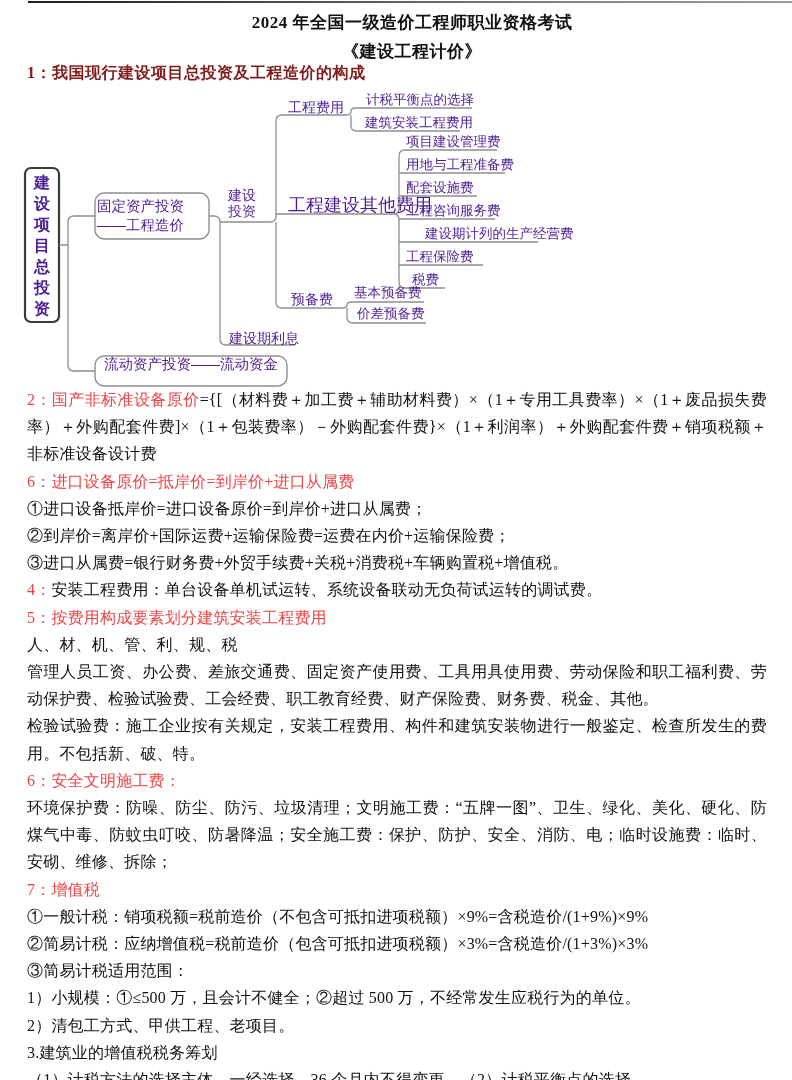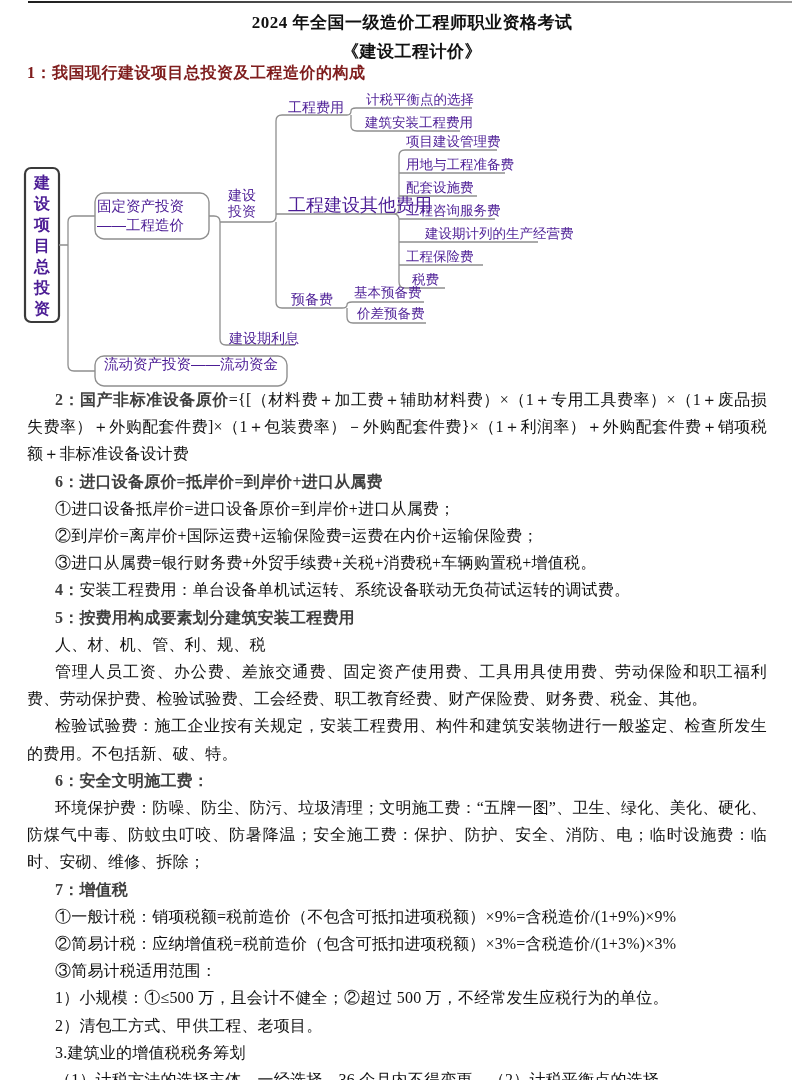--- a/index.html
+++ b/index.html
@@ -18,21 +18,21 @@
   .droot-inner{width:17px;word-break:break-all;font-size:16px;font-weight:600;line-height:21px;text-align:center;}
   .dbox-fixed{left:95px;top:105px;width:91px;height:46px;display:flex;align-items:center;justify-content:center;
               white-space:pre-line;text-align:center;font-size:14.5px;line-height:19px;}
   .dbox-working{left:95px;top:268px;width:192px;height:16px;display:flex;align-items:center;justify-content:center;
               font-size:14.5px;}
   .lbl{font-size:13.5px;line-height:16px;white-space:pre-line;}
   
   .bodytext{position:absolute;left:27px;top:386px;width:740px;font-size:16px;line-height:27.2px;
             text-align:justify;letter-spacing:.2px;}
   .bodytext p{margin:0;padding:0;}
-  .red{color:#404040;font-weight:bold;margin-left:28px;}
+  .red{color:#ef4444;font-weight:normal;}
 </style>
 </head>
 <body>
 
 <div class="page">
   <div class="topline"></div>
 
   <div class="titles">
     <div class="title">2024 年全国一级造价工程师职业资格考试</div>
     <div class="title">《建设工程计价》</div>

